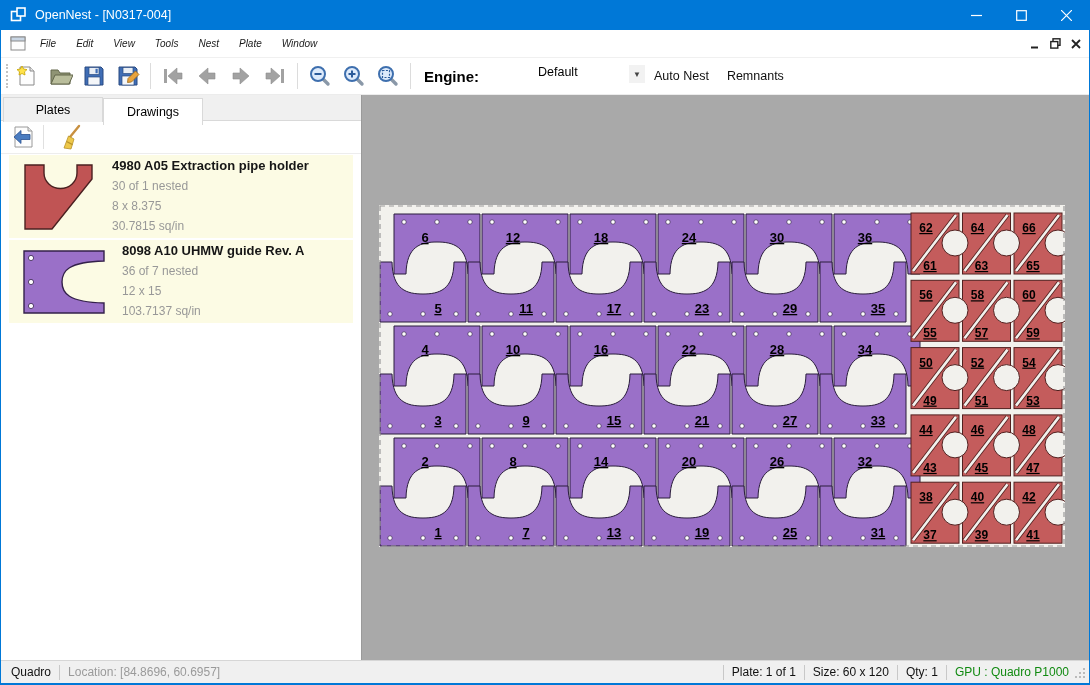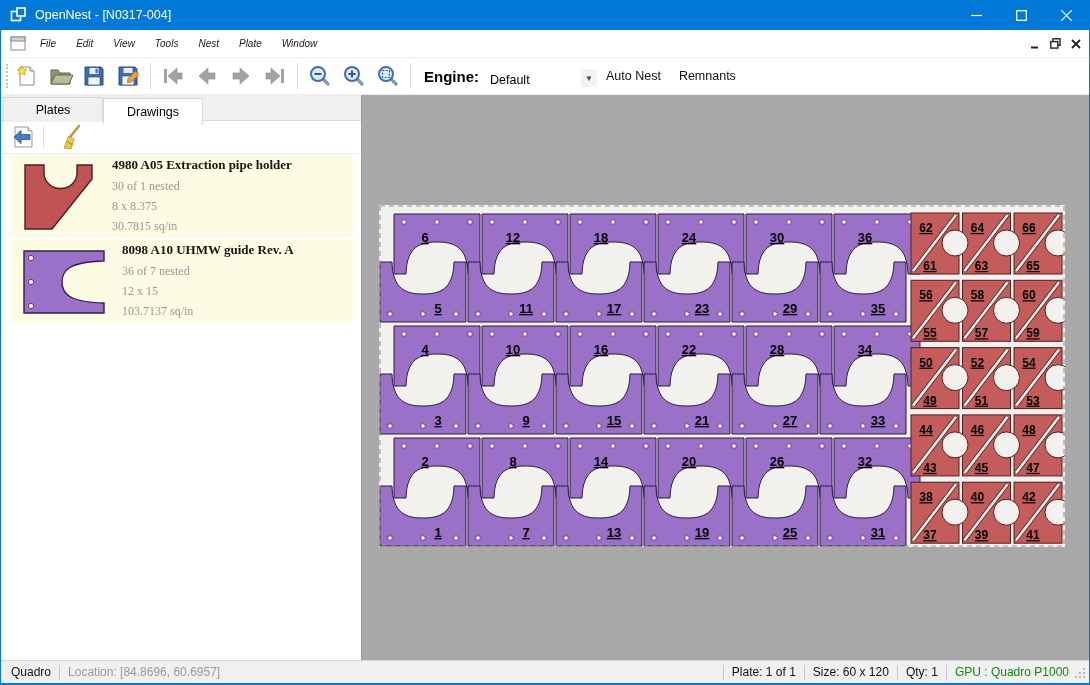--- a/index.html
+++ b/index.html
@@ -19,39 +19,39 @@
   .mdi-doc-icon { margin:0 4px 0 9px; display:flex; }
   .menu-item { padding:5px 10px; font-size:10px; color:#1a1a1a; cursor:default;font-style:italic; }
   .mdi-ctrls { position:absolute; right:8px; top:0; height:28px; display:flex; align-items:center; gap:10px; }
   
   .toolbar { position:absolute; left:0; top:58px; width:100%; height:37px; background:#fff;
              display:flex; align-items:center; border-bottom:1px solid #ececec; }
   .grip { width:3px; height:24px; margin-left:5px; border-left:2px dotted #c3c3c3; }
   .tb-btn { width:34px; height:30px; display:flex; align-items:center; justify-content:center; }
   .tb-sep { width:1px; height:26px; background:#dcdcdc; margin:0 5px; }
   .engine-label { font-size:15px; font-weight:bold; margin:0 6px 0 8px; }
-  .engine-combo { width:112px; height:22px; display:flex; align-items:flex-end; justify-content:space-between;
-                  font-size:12.5px; padding-left:5px; background:#fff; }
+  .engine-combo { width:112px; height:22px; display:flex; align-items:flex-start; justify-content:space-between;
+                  font-size:12.5px; padding-left:5px; background:#fff;margin-left:48px; }
   .combo-arrow { width:16px; height:18px; background:#f2f2f2; display:flex; align-items:center; justify-content:center;
                  font-size:8px; color:#444; }
   .tb-textbtn { font-size:12.5px; padding:6px 9px; color:#111; }
   
   .sidebar { position:absolute; left:0; top:95px; width:360px; height:565px; background:#fff;border-radius:18px; }
   .tabstrip { position:absolute; left:0; top:0; width:100%; height:26px; background:#f0f0f0;
               border-bottom:1px solid #d9d9d9; display:flex; }
   .tab { width:100px; height:25px; margin-top:2px; display:flex; align-items:center; justify-content:center;
          font-size:12.5px; background:#f0f0f0; border:1px solid #d9d9d9; border-bottom:none; }
   .tab.active { background:#fff; height:27px; margin-top:3px; position:relative; z-index:2; }
   .side-tools { position:absolute; left:0; top:26px; width:100%; height:33px; display:flex; align-items:center;
                 border-bottom:1px solid #ededed; }
   .side-btn { width:32px; height:28px; margin-left:6px; display:flex; align-items:center; justify-content:center; }
   .side-sep { width:1px; height:24px; background:#e0e0e0; margin:0 4px; }
   .drawings-list { position:absolute; left:0; top:60px; width:100%; }
   .drawing-item { position:relative; margin:0 8px 2px 8px; background:#fcfbe4; height:83px;
-                  display:flex; align-items:center;font-family:Liberation Serif, serif; }
+                  display:flex; align-items:center; }
   .d-thumb { margin-left:13px; flex:0 0 auto; }
   .d-info { margin-left:16px; }
   .d-title { font-size:13px; font-weight:bold; color:#161616; margin-bottom:3px; }
   .d-sub { font-size:12px; color:#989898; line-height:20px; }
   
   .canvas { position:absolute; left:360px; top:95px; width:730px; height:565px; background:#a9a9a9;
             border-left:1px solid #9a9a9a; }
   #plate-svg { position:absolute; left:17px; top:110px; }
   .part-num { font-family:"Liberation Sans",sans-serif; font-weight:bold; fill:#000; }
   

